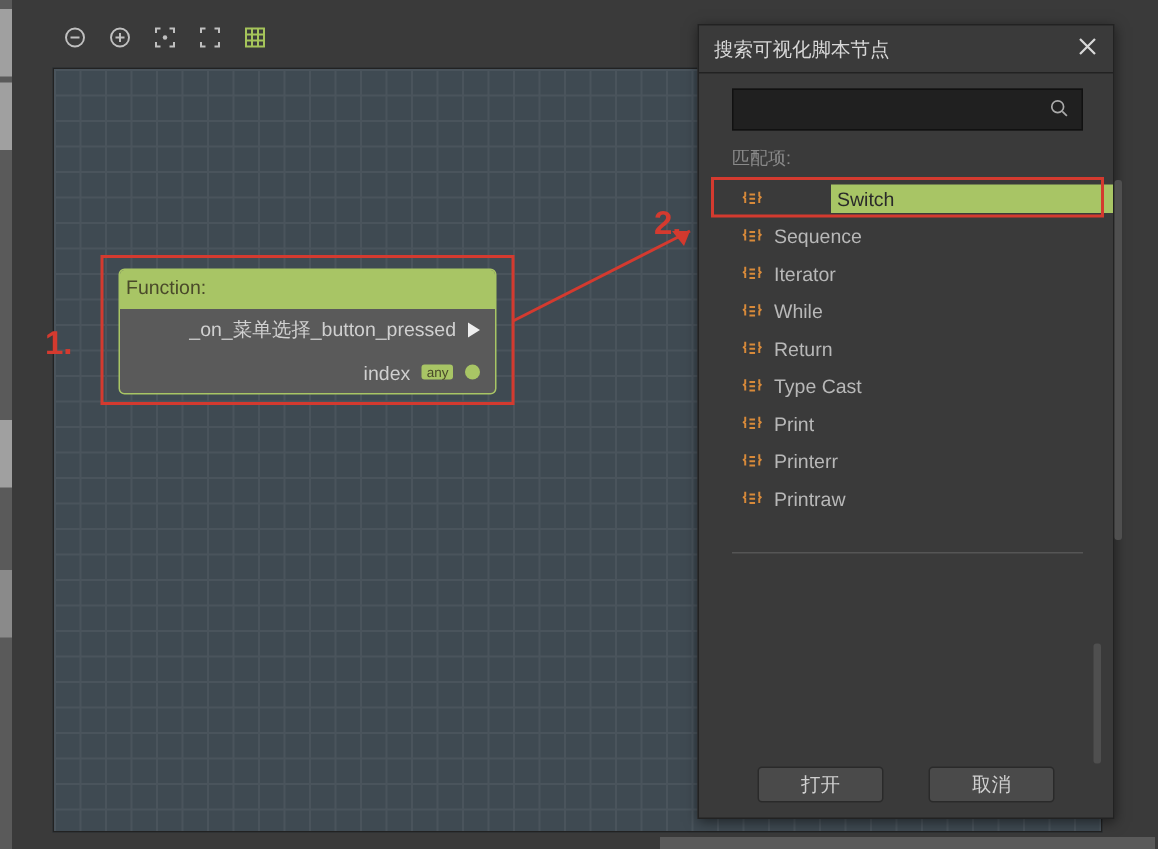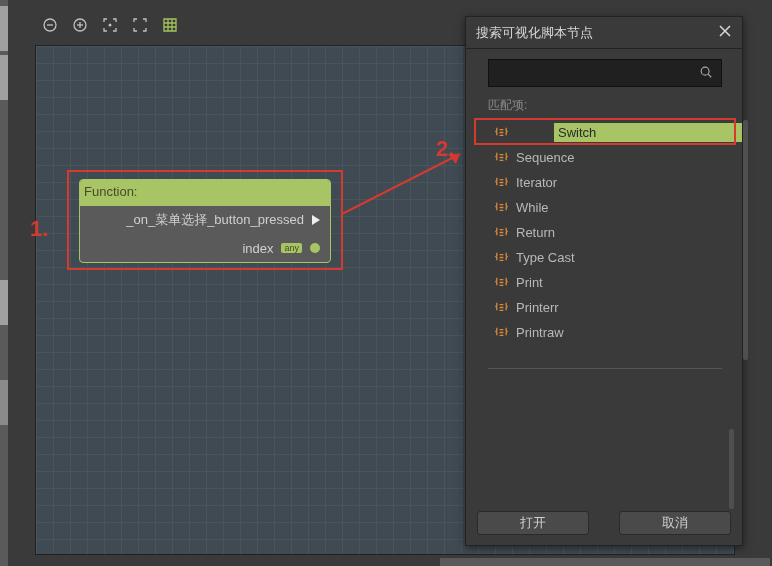--- a/index.html
+++ b/index.html
@@ -53,21 +53,21 @@
 .tree-item { display: flex; align-items: center; height: 25px; gap: 7px; color: #b8b8b8; font-size: 13px; cursor: pointer; }
 .tree-item .nicon { width: 15px; height: 15px; color: #d88a3a; }
 .tree-item.selected { position: relative; gap: 45px; }
 .tree-item.selected .label { background: #a8c565; color: #2a2a2a; padding: 2px 4px; flex: 1; }
 .sel-border { position: absolute; left: -20px; top: -2px; width: 262px; height: 27px; border: 2px solid #d43a2f; pointer-events: none; }
 
 .rule { border: none; border-top: 1px solid #555; margin-top: 8px; width: 234px; }
 .desc-scrollbar { position: absolute; right: 8px; top: 380px; width: 5px; height: 80px; background: #4f4f4f; border-radius: 2px; }
 
 .dialog-footer { position: absolute; bottom: 10px; left: 0; width: 100%; display: flex; justify-content: center; gap: 30px; }
-.dlg-btn { width: 112px; height: 24px; background: #4a4a4a; border: 1px solid #2a2a2a; color: #d0d0d0; font-size: 13px; border-radius: 3px; cursor: pointer; display: flex; align-items: center; justify-content: center; }
+.dlg-btn { width: 84px; height: 24px; background: #4a4a4a; border: 1px solid #2a2a2a; color: #d0d0d0; font-size: 13px; border-radius: 3px; cursor: pointer; display: flex; align-items: center; justify-content: center; }
 
 .bottom-bar { position: absolute; left: 440px; top: 558px; width: 330px; height: 8px; background: #5a5a5a; }
 </style>
 </head>
 <body>
 
 <div class="left-strip">
   <div class="tab tab1"></div>
   <div class="tab tab2"></div>
   <div class="tab tab3"></div>

